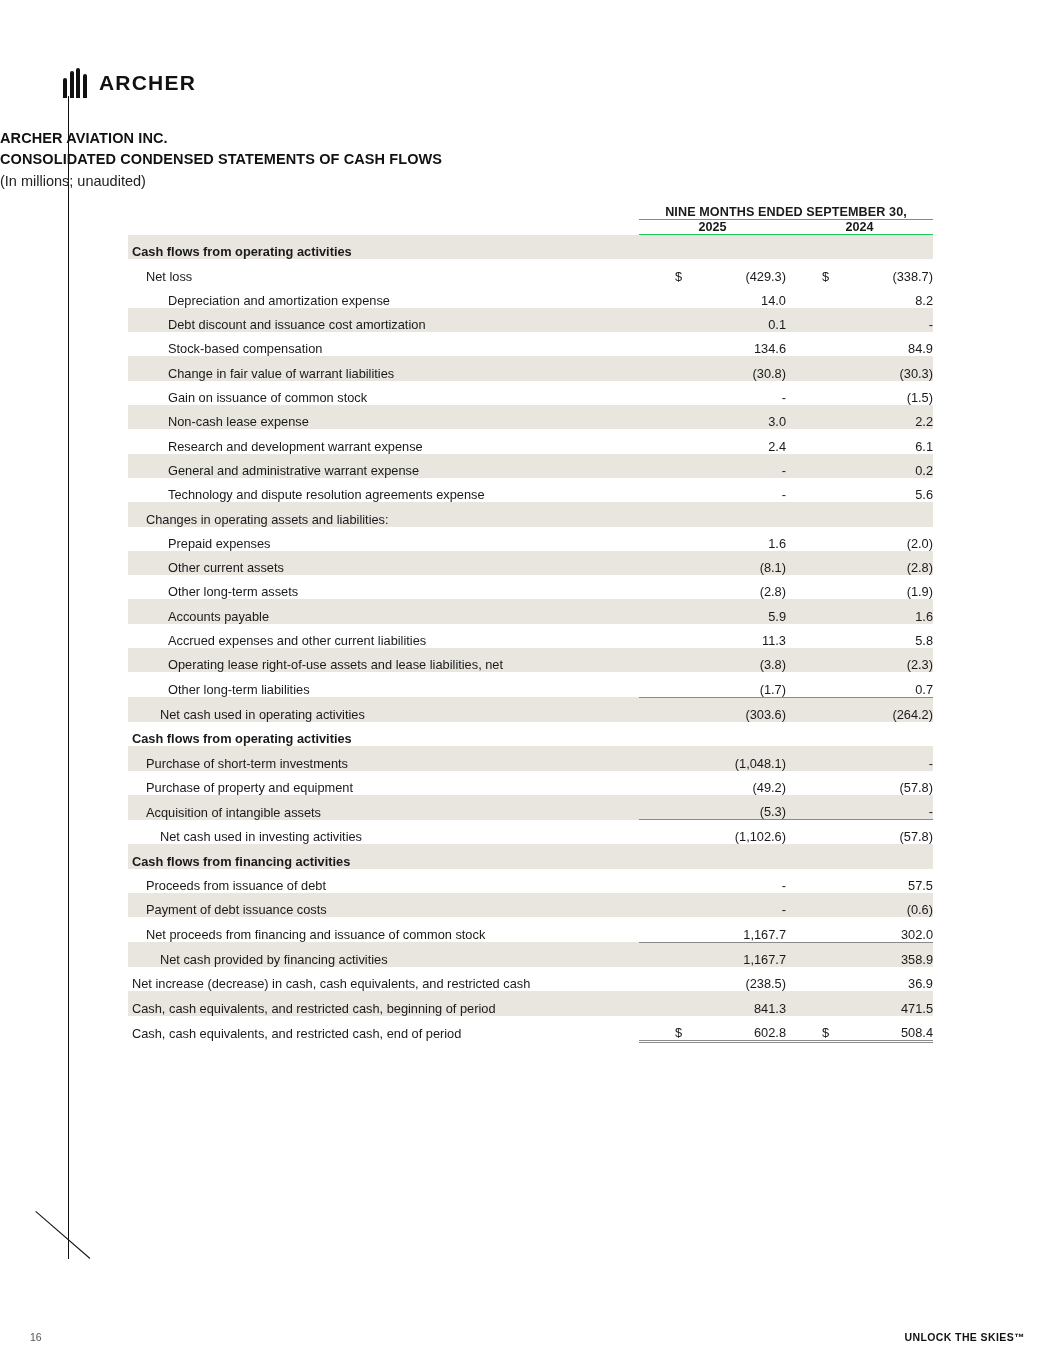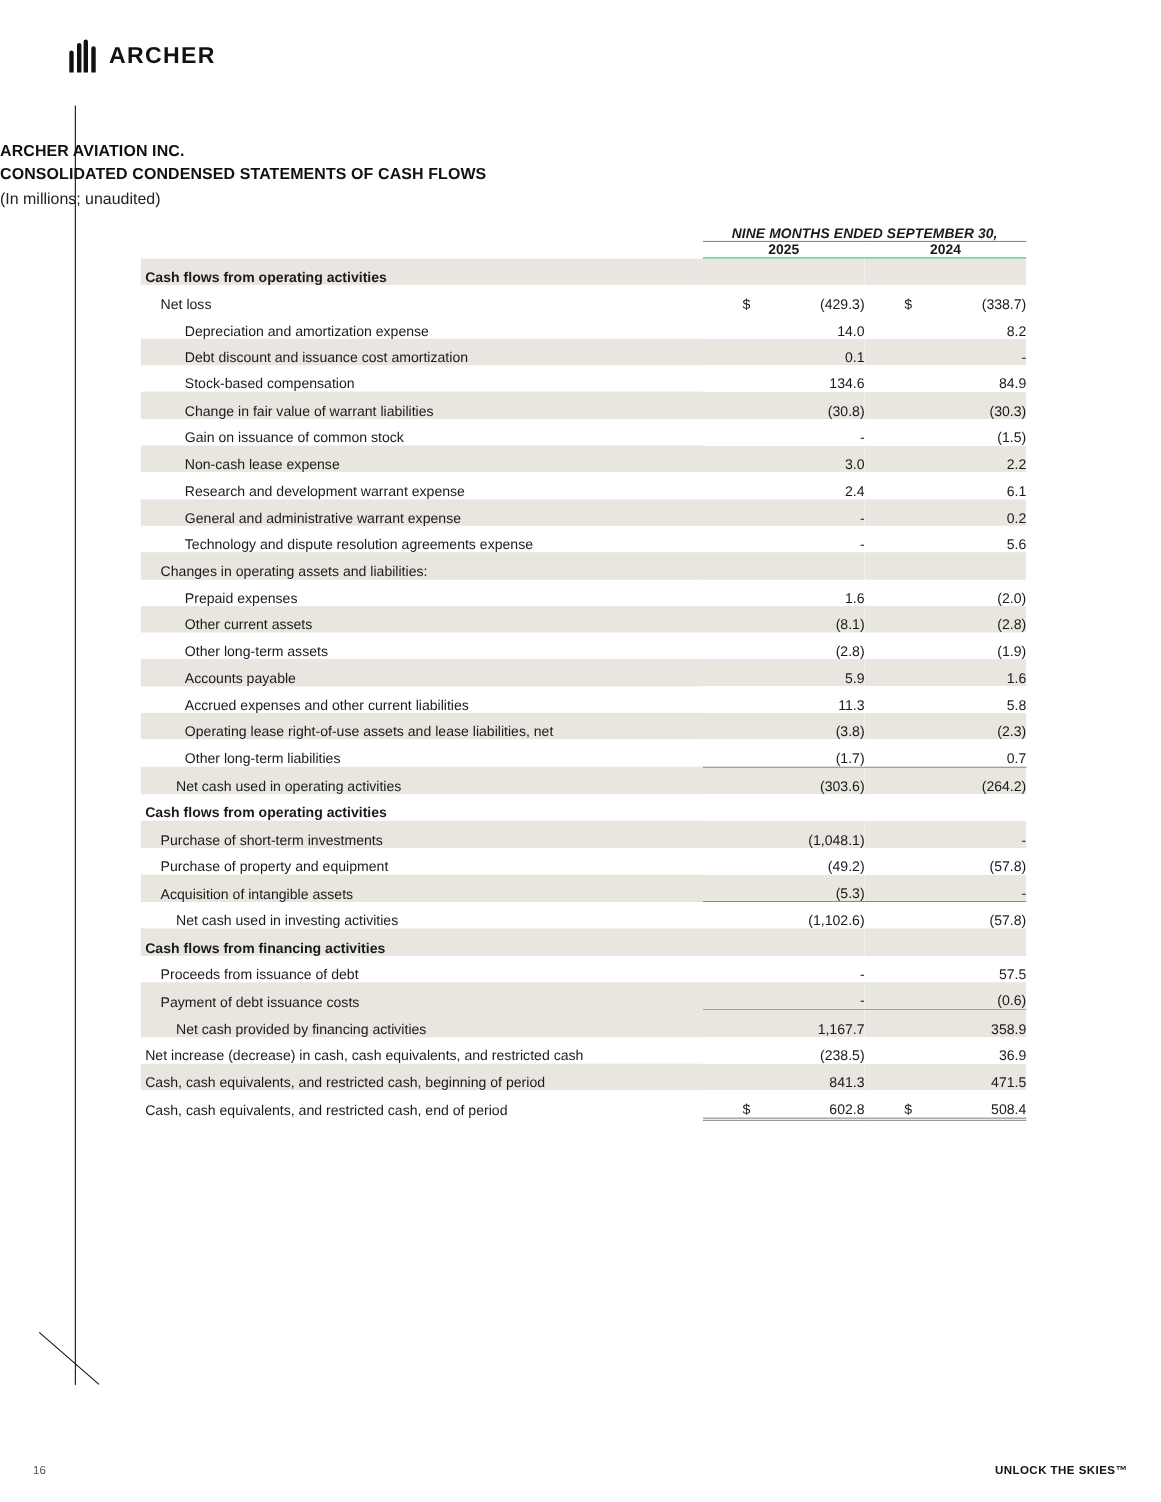--- a/index.html
+++ b/index.html
@@ -12,21 +12,21 @@
     height: 1365px;
     position: relative;
     font-family: "Liberation Sans", sans-serif;
     color: #1a1a1a;
     overflow: hidden;
   }
 
   
   .logo-wrap {
     position: absolute;
-    top: 36px;
+    top: 68px;
     left: 62px;
     display: flex;
     align-items: center;
     gap: 11px;
   }
   .logo-mark {
     width: 26px;
     height: 30px;
     position: relative;
   }
@@ -109,21 +109,20 @@
   .col-label { width: 511px; }
   .col-num   { width: 147px; }
 
   .hdr-span {
     font-size: 12.6px;
     font-weight: bold;
     text-align: center;
     letter-spacing: 0.1px;
     padding-bottom: 5px;
     border-bottom: 1px solid #8a8a8a;
-    font-style: italic;
   }
   .hdr-year {
     font-size: 12.6px;
     font-weight: bold;
     text-align: center;
     padding: 4px 0 5px 0;
     border-bottom: 1px solid #22c55e;
   }
   .hdr-gap { border: none; }
 
@@ -342,20 +341,25 @@
         <tr class="row">
           <td class="lbl i1">Proceeds from issuance of debt</td>
           <td class="num"><span>-</span></td>
           <td class="num"><span>57.5</span></td>
         </tr>
         <tr class="row shade">
           <td class="lbl i1">Payment of debt issuance costs</td>
           <td class="num"><span>-</span></td>
           <td class="num"><span>(0.6)</span></td>
         </tr>
+        <tr class="row">
+          <td class="lbl i1">Net proceeds from financing and issuance of common stock</td>
+          <td class="num"><span>1,167.7</span></td>
+          <td class="num"><span>302.0</span></td>
+        </tr>
         <tr class="row shade">
           <td class="lbl i3">Net cash provided by financing activities</td>
           <td class="num tb"><span>1,167.7</span></td>
           <td class="num tb"><span>358.9</span></td>
         </tr>
         <tr class="row">
           <td class="lbl i0">Net increase (decrease) in cash, cash equivalents, and restricted cash</td>
           <td class="num"><span>(238.5)</span></td>
           <td class="num"><span>36.9</span></td>
         </tr>

